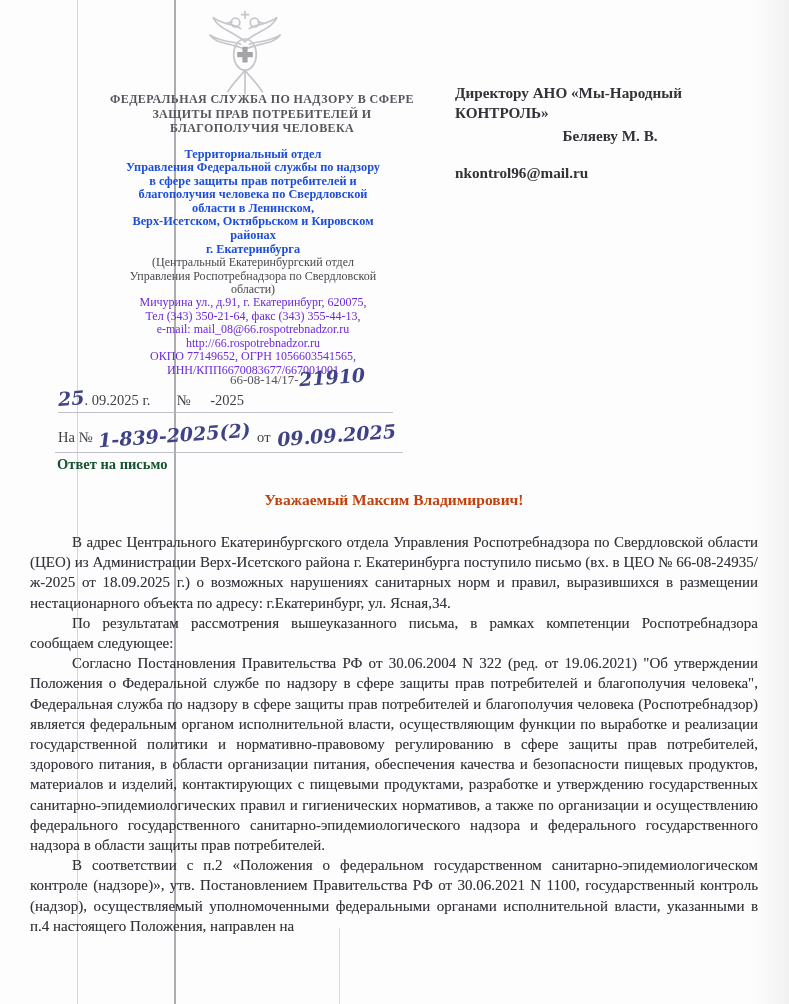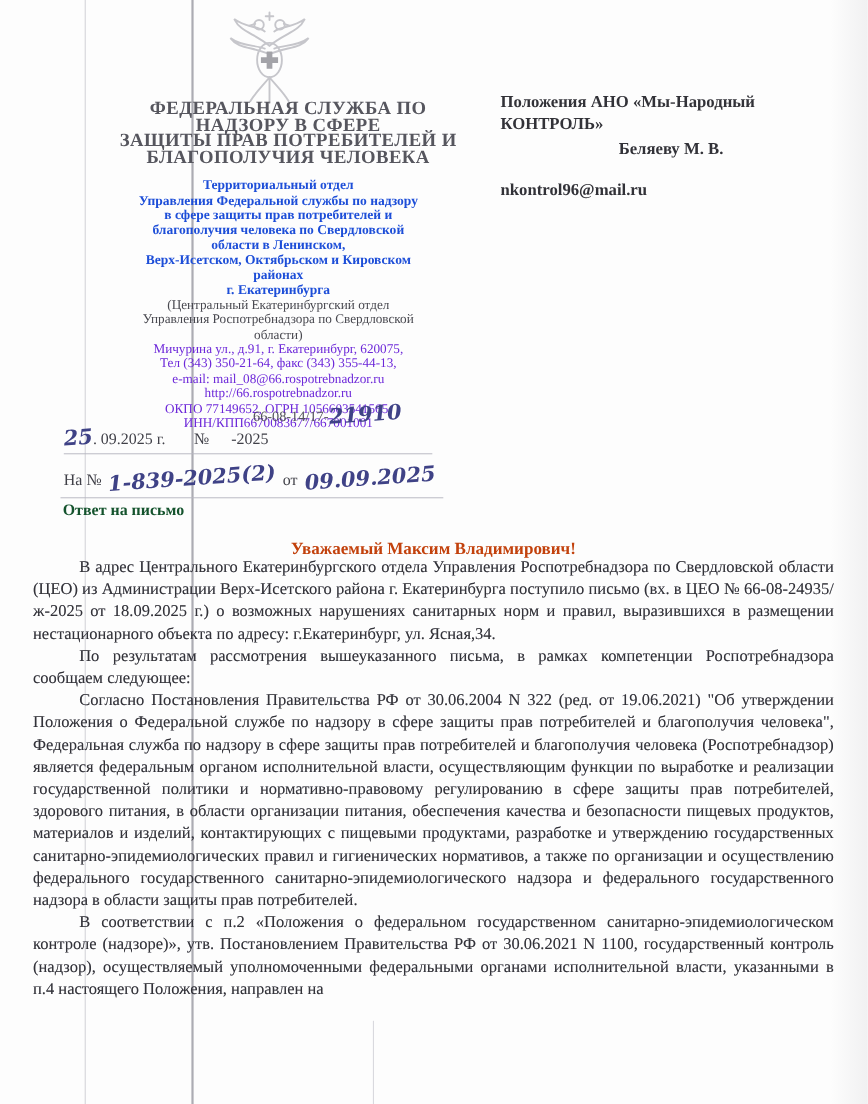--- a/index.html
+++ b/index.html
@@ -13,21 +13,21 @@
   .vline-a{position:absolute; left:77px; top:0; width:1px; height:100%; background:#cdcdd3; opacity:.85;}
   .vline-b{position:absolute; left:174px; top:0; width:2px; height:100%; background:#90909a; opacity:.75;}
   .vline-c{position:absolute; left:339px; top:928px; width:1px; height:76px; background:#d9d9de;}
   .edge-shadow{position:absolute; right:0; top:0; width:34px; height:100%;
     background:linear-gradient(to right, rgba(130,130,140,0) 0%, rgba(130,130,140,.10) 100%);}
   .pre{white-space:pre-line;}
   
   .emblem{position:absolute; left:206px; top:8px; width:78px; height:88px; opacity:.8;}
   
   .letterhead{position:absolute; left:79px; top:92px; width:348px; text-align:center;}
-  .agency{font-size:17px; font-weight:bold; letter-spacing:.4px; line-height:14.5px; color:#56565e;padding-left:18px;}
+  .agency{font-size:12px; font-weight:bold; letter-spacing:.4px; line-height:14.5px; color:#56565e;padding-left:18px;}
   .department{margin-top:12px; font-size:12.3px; font-weight:bold; line-height:13.6px; color:#1d4ed8;}
   .office{font-size:12px; line-height:13.4px; color:#48484f;}
   .contacts{font-size:12px; line-height:13.5px; color:#6d28d9;}
   .ref-row{position:absolute; left:230px; top:366px; width:260px; font-size:13px; color:#53535b;}
   .date-row{position:absolute; left:58px; top:387px; font-size:14.5px; color:#404048;}
   .num-sign{margin-left:26px;}
   .num-printed{margin-left:20px;}
   .hand{font-family:"DejaVu Serif", serif; font-style:italic; color:#3f4286; font-weight:bold;}
   .hand-big{font-size:19px; display:inline-block; transform:rotate(-4deg);}
   .hline1{position:absolute; left:58px; top:412px; width:335px; height:1px; background:#b6b6c0; opacity:.85;}
@@ -36,21 +36,21 @@
   .onref-row .hand-big{margin:0 6px;}
   .subject{position:absolute; left:57px; top:456px; font-size:14.5px; font-weight:bold; color:#14532d;}
   
   .recipient{position:absolute; left:455px; top:83px; width:310px; font-weight:bold; color:#323238;}
   .recipient .addressee{font-size:15.2px; line-height:20px;}
   .recipient .name{font-size:15.2px; line-height:20px; margin-top:3px;text-align:center;}
   .recipient .email{font-size:15.2px; margin-top:18px;}
   
   .salutation{position:absolute; left:30px; top:491px; width:728px; text-align:center;
     font-weight:bold; font-size:15.5px; color:#c2410c;}
-  .body-text{position:absolute; left:30px; top:506px; width:728px;
+  .body-text{position:absolute; left:30px; top:532px; width:728px;
     font-size:15px; line-height:20.2px; text-align:justify; color:#333339;
     text-shadow:0 0 .5px rgba(70,70,90,.45);}
   .body-text p{margin:0; text-indent:42px;}
 </style>
 </head>
 <body>
 
 <div class="page">
 
   <div class="vline-a"></div>
@@ -108,21 +108,21 @@
   <div class="hline1"></div>
 
   <div class="onref-row">
     <span>На №</span><span class="hand hand-big">1-839-2025(2)</span><span>от</span><span class="hand hand-big">09.09.2025</span>
   </div>
   <div class="hline2"></div>
 
   <div class="subject">Ответ на письмо</div>
 
   <div class="recipient">
-    <div class="addressee pre">Положения АНО «Мы-Народный
+    <div class="addressee pre">Директору АНО «Мы-Народный
 КОНТРОЛЬ»</div>
     <div class="name">Беляеву М. В.</div>
     <div class="email">nkontrol96@mail.ru</div>
   </div>
 
   <div class="salutation">Уважаемый Максим Владимирович!</div>
 
   <div class="body-text">
     <p>В адрес Центрального Екатеринбургского отдела Управления Роспотребнадзора по Свердловской области (ЦЕО) из Администрации Верх-Исетского района г. Екатеринбурга поступило письмо (вх. в ЦЕО № 66-08-24935/ж-2025 от 18.09.2025 г.) о возможных нарушениях санитарных норм и правил, выразившихся в размещении нестационарного объекта по адресу: г.Екатеринбург, ул. Ясная,34.</p>
     <p>По результатам рассмотрения вышеуказанного письма, в рамках компетенции Роспотребнадзора сообщаем следующее:</p>

